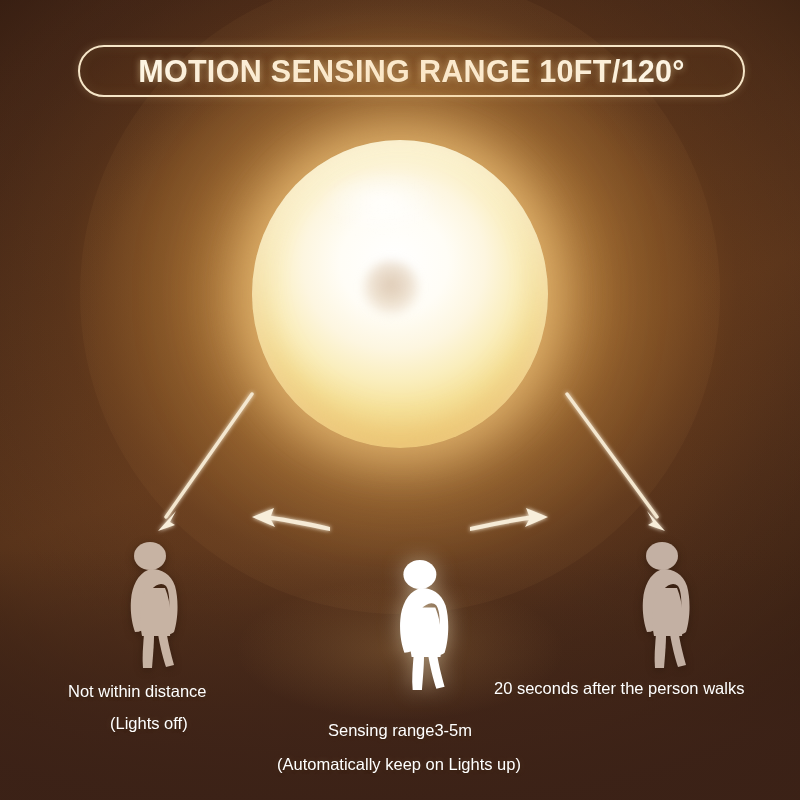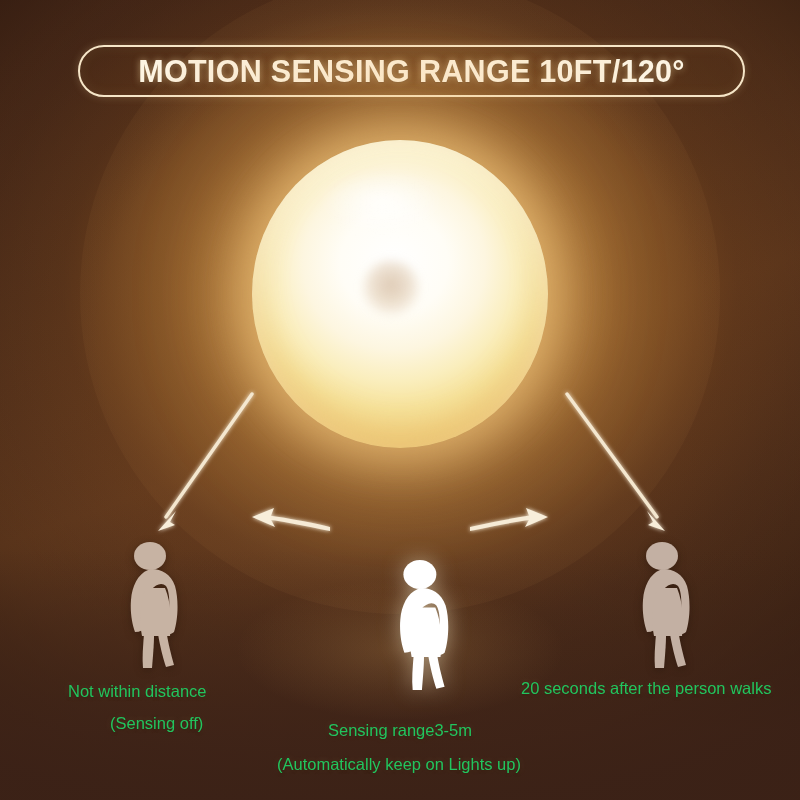--- a/index.html
+++ b/index.html
@@ -162,21 +162,21 @@
   
   .person { position: absolute; }
   .person svg { display: block; }
   .person.dim  { filter: drop-shadow(0 2px 4px rgba(30,14,6,0.40)); }
   .person.lit  { filter: drop-shadow(0 0 10px rgba(255,238,200,0.55))
                          drop-shadow(0 2px 5px rgba(40,18,8,0.35)); }
 
   
   .caption {
     position: absolute;
-    color: #22c55e;
+    color: #ffffff;
     font-size: 16.5px;
     white-space: nowrap;
     text-shadow: 0 1px 3px rgba(45,22,8,0.85), 0 0 6px rgba(255,225,175,0.18);
   }
   .caption.sub { font-size: 16.5px; }
   .angle-label {
     position: absolute;
     left: 400px; top: 537px;
     transform: translateX(-50%);
     color: #fdf6ea;
@@ -283,20 +283,20 @@
                  C48 95, 53 95, 56 92 C60 80, 61 60, 57 46
                  C53 34, 43 29, 34 29 Z"></path>
         <path d="M28 48 C22 62, 21 82, 24 96 L52 96 C54 82, 53 62, 47 48 Z"></path>
         <path d="M26 94 C25 106, 24 118, 25 128 L34 128 C35 116, 36 104, 36 96 Z"></path>
         <path d="M40 94 C42 106, 45 118, 48 127 L56 125 C53 114, 50 102, 49 95 Z"></path>
       </g>
     </svg>
   </div>
 
   <div class="caption" style="left:68px; top:682px;">Not within distance</div>
-  <div class="caption sub" style="left:110px; top:714px;">(Sensing off)</div>
+  <div class="caption sub" style="left:110px; top:714px;">(Lights off)</div>
 
   <div class="caption" style="left:328px; top:721px;">Sensing range3-5m</div>
   <div class="caption sub" style="left:277px; top:755px;">(Automatically keep on Lights up)</div>
 
-  <div class="caption" style="left:521px; top:679px;">20 seconds after the person walks</div>
+  <div class="caption" style="left:494px; top:679px;">20 seconds after the person walks</div>
 
 </div>
 
 </body></html>

